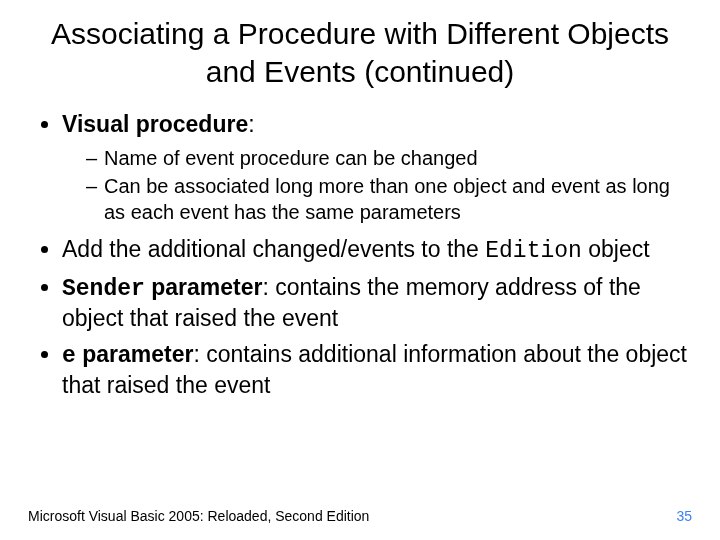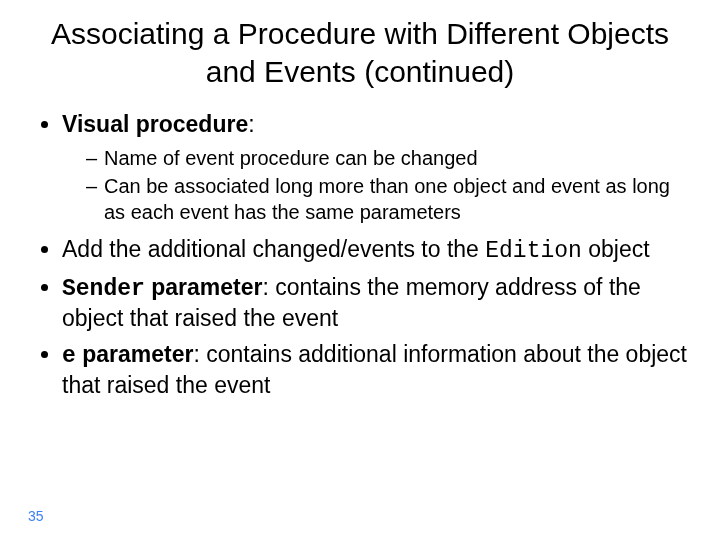--- a/index.html
+++ b/index.html
@@ -87,16 +87,17 @@
     </li>
     <li>
       <span class="mono bold">Sender</span><span class="bold"> parameter</span><span>: contains the memory address of the object that raised the event</span>
     </li>
     <li>
       <span class="mono bold">e</span><span class="bold"> parameter</span><span>: contains additional information about the object that raised the event</span>
     </li>
   </ul>
 
   <div class="footer">
+    <span>Microsoft Visual Basic 2005: Reloaded, Second Edition</span>
     <span class="pagenum">35</span>
   </div>
 
 </div>
 
 </body></html>

